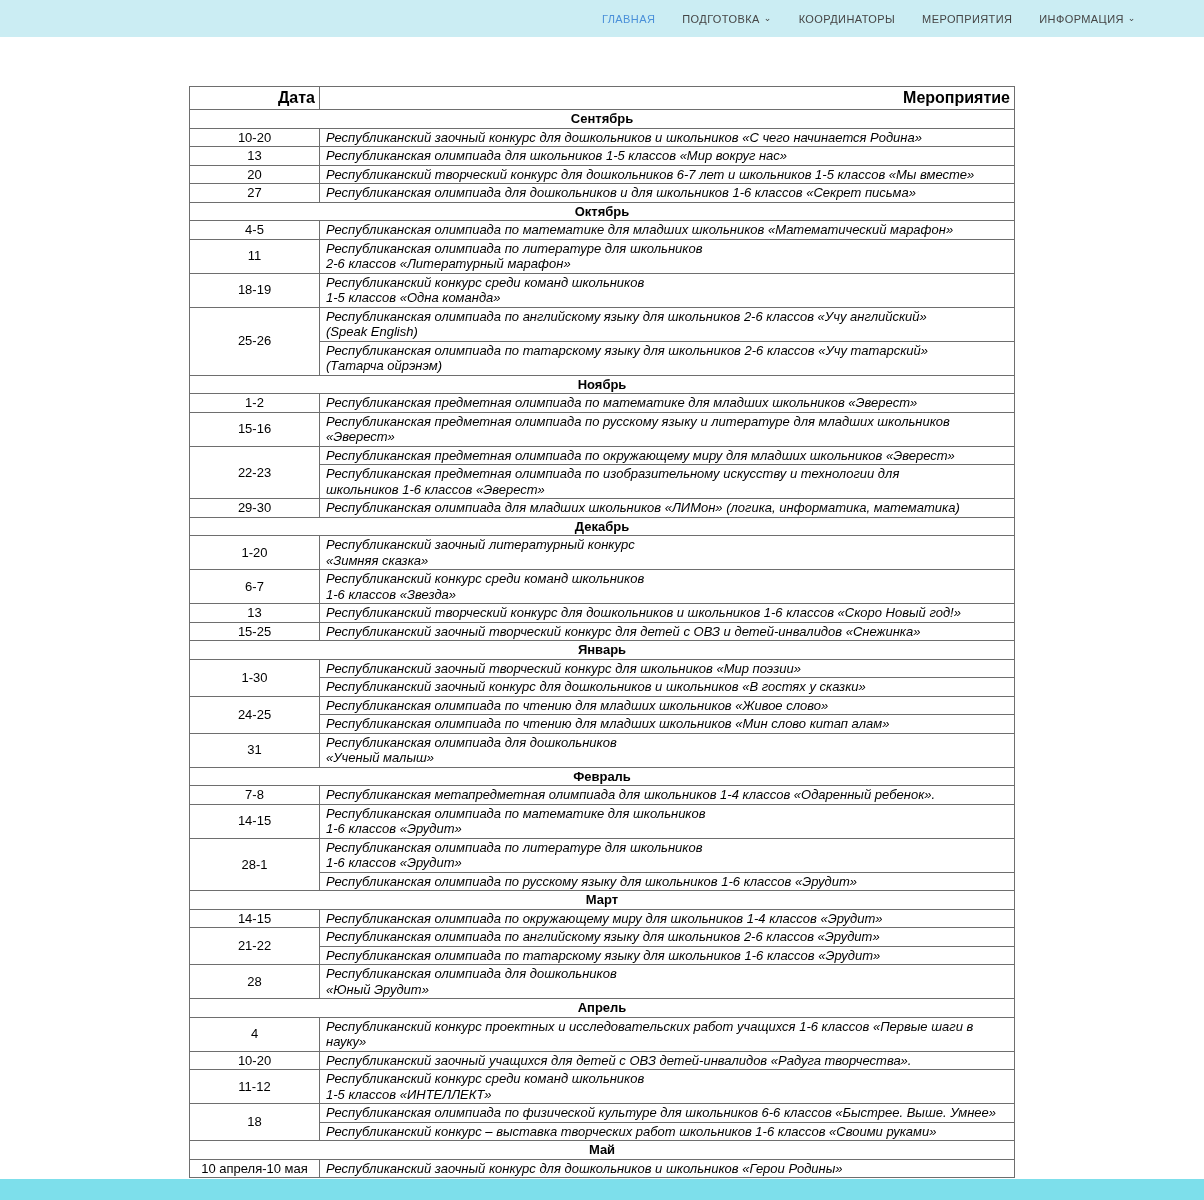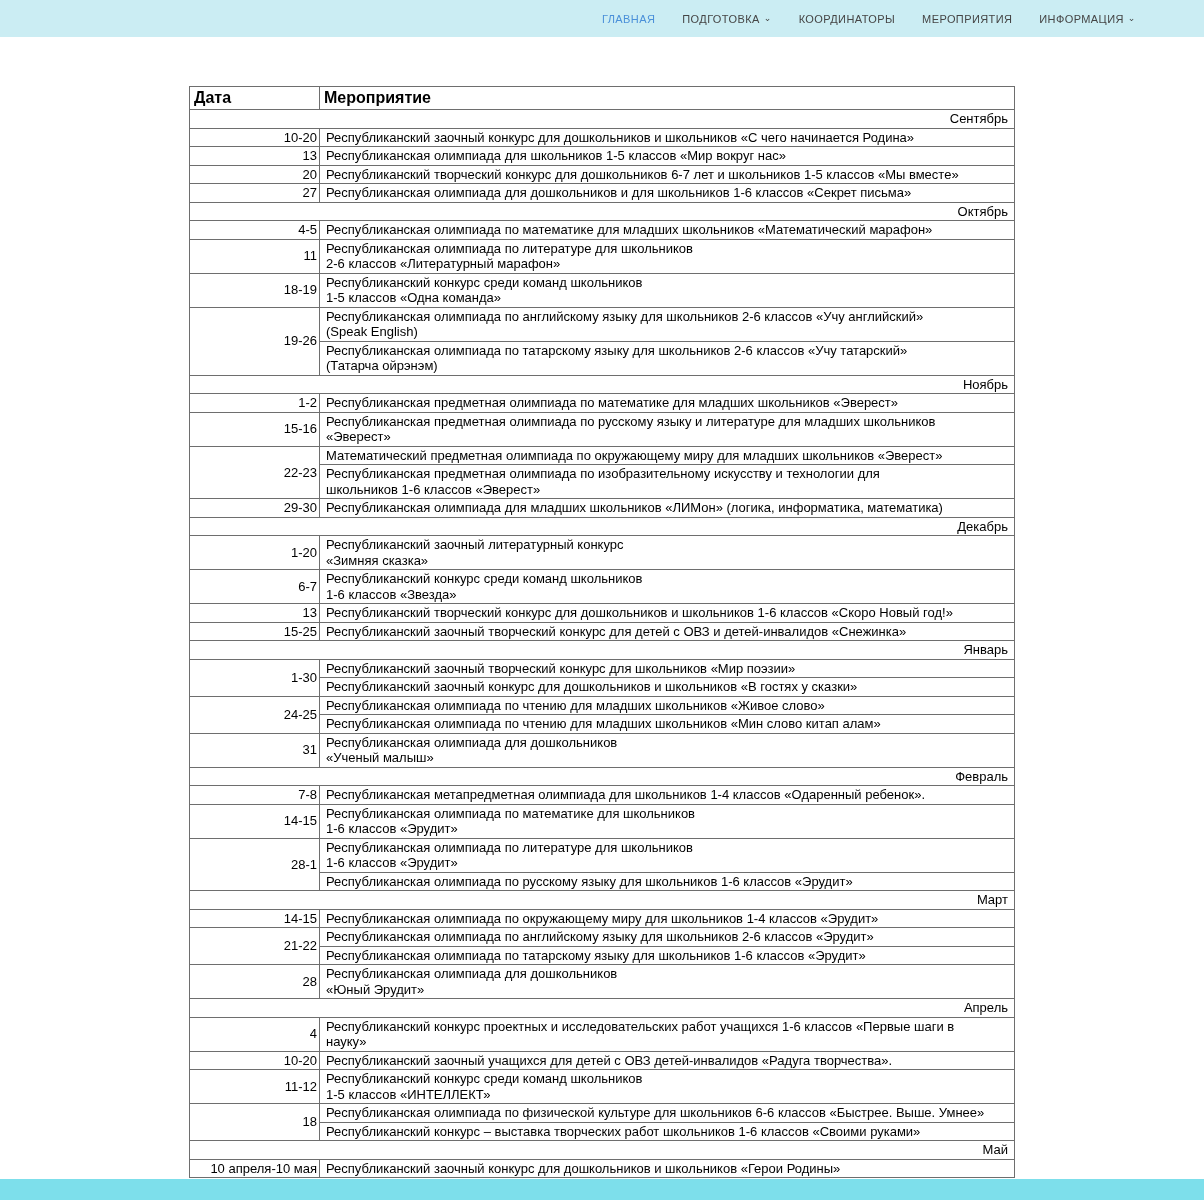--- a/index.html
+++ b/index.html
@@ -52,39 +52,40 @@
     border-collapse: collapse;
     width: 100%;
     table-layout: fixed;
   }
   th, td { border: 1px solid #6e6e6e; }
   th {
     font-size: 16px;
     font-weight: bold;
     color: #000;
     padding: 2px 4px;
-    text-align: left;
+    text-align: right;
   }
   th.date-col { width: 121px; }
   td {
     font-size: 13px;
     line-height: 15.5px;
     color: #000;
     padding: 1px 6px;
     vertical-align: middle;
   }
   tr.month-row td {
-    font-weight: normal;
-    text-align: right;
-  }
-  td.date-cell { text-align: right; padding: 1px 2px; }
+    font-weight: bold;
+    text-align: center;
+  }
+  td.date-cell { text-align: center; padding: 1px 2px; }
   td.event-cell {
     text-align: left;
     white-space: pre-line;
     overflow-wrap: break-word;
+    font-style: italic;
   }
   .footer {
     background: #7ddfeb;
     height: 21px;
     flex: 0 0 auto;
   }
 </style>
 </head>
 <body>
 
@@ -150,21 +151,21 @@
             <td class="date-cell" rowspan="1">11</td>
             <td class="event-cell">Республиканская олимпиада по литературе для школьников
 2-6 классов «Литературный марафон»</td>
           </tr>
           <tr>
             <td class="date-cell" rowspan="1">18-19</td>
             <td class="event-cell">Республиканский конкурс среди команд школьников
 1-5 классов «Одна команда»</td>
           </tr>
           <tr>
-            <td class="date-cell" rowspan="2">19-26</td>
+            <td class="date-cell" rowspan="2">25-26</td>
             <td class="event-cell">Республиканская олимпиада по английскому языку для школьников 2-6 классов «Учу английский»
 (Speak English)</td>
           </tr>
           <tr>
             <td class="event-cell">Республиканская олимпиада по татарскому языку для школьников 2-6 классов «Учу татарский»
 (Татарча ойрэнэм)</td>
           </tr>
           <tr class="month-row">
             <td colspan="2">Ноябрь</td>
           </tr>
@@ -172,21 +173,21 @@
             <td class="date-cell" rowspan="1">1-2</td>
             <td class="event-cell">Республиканская предметная олимпиада по математике для младших школьников «Эверест»</td>
           </tr>
           <tr>
             <td class="date-cell" rowspan="1">15-16</td>
             <td class="event-cell">Республиканская предметная олимпиада по русскому языку и литературе для младших школьников
 «Эверест»</td>
           </tr>
           <tr>
             <td class="date-cell" rowspan="2">22-23</td>
-            <td class="event-cell">Математический предметная олимпиада по окружающему миру для младших школьников «Эверест»</td>
+            <td class="event-cell">Республиканская предметная олимпиада по окружающему миру для младших школьников «Эверест»</td>
           </tr>
           <tr>
             <td class="event-cell">Республиканская предметная олимпиада по изобразительному искусству и технологии для
 школьников 1-6 классов «Эверест»</td>
           </tr>
           <tr>
             <td class="date-cell" rowspan="1">29-30</td>
             <td class="event-cell">Республиканская олимпиада для младших школьников «ЛИМон» (логика, информатика, математика)</td>
           </tr>
           <tr class="month-row">

